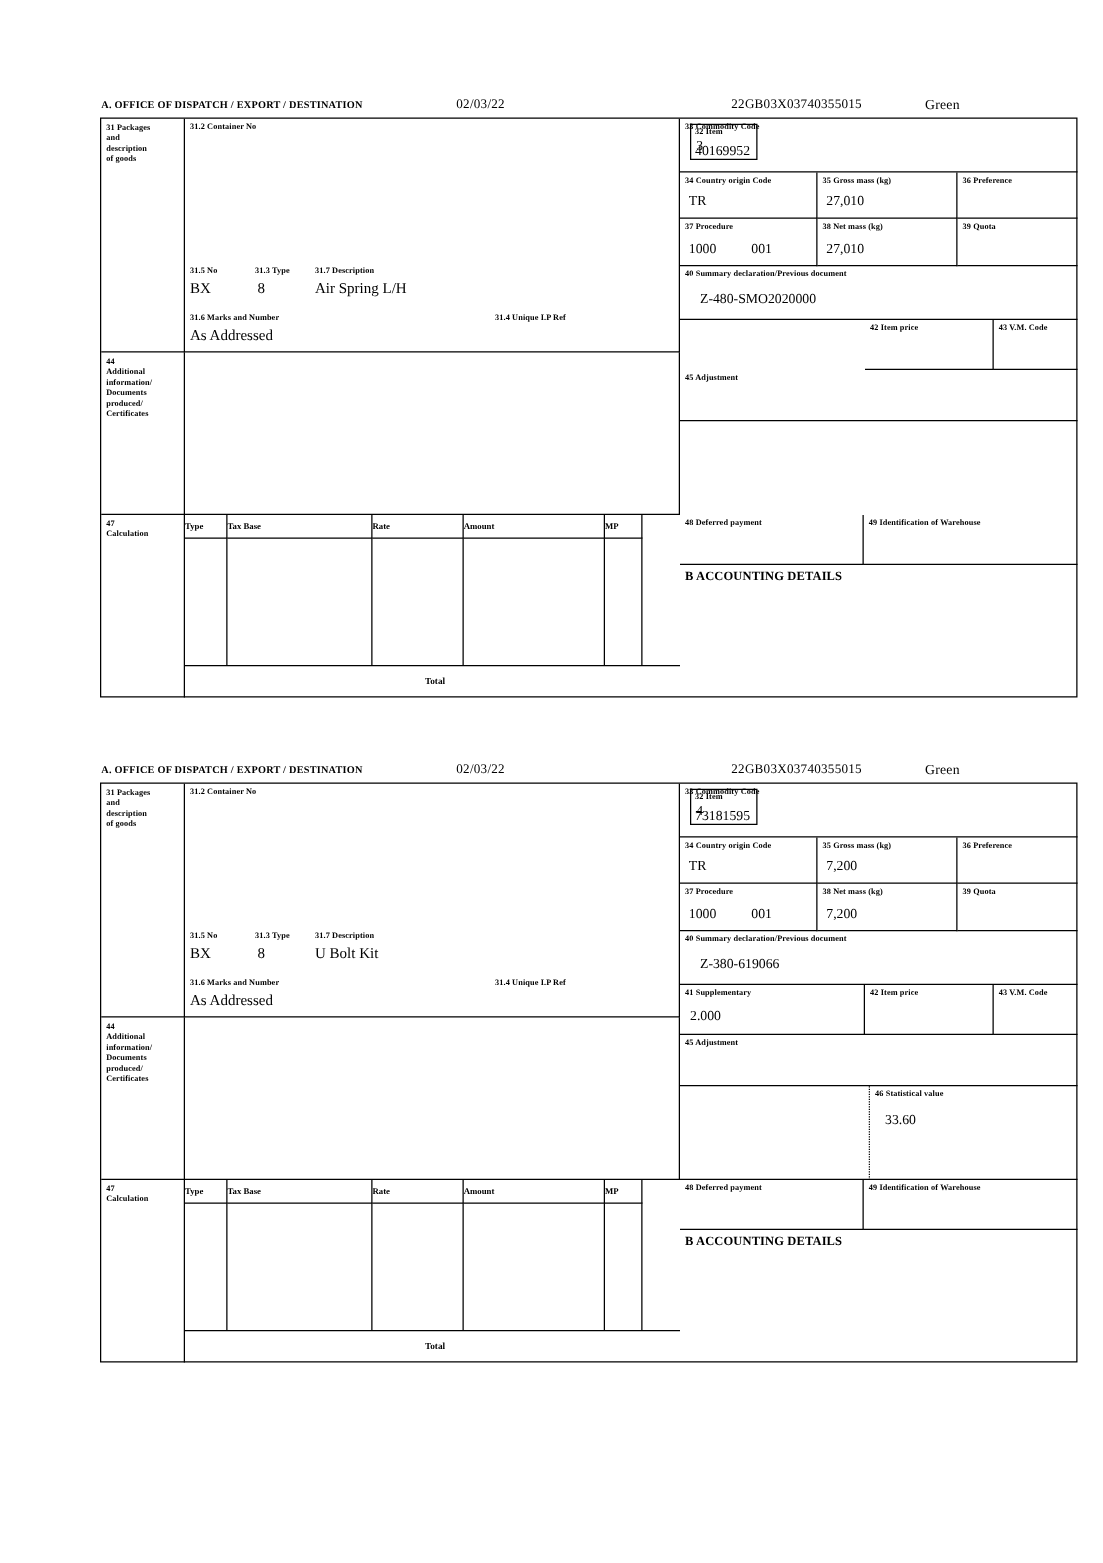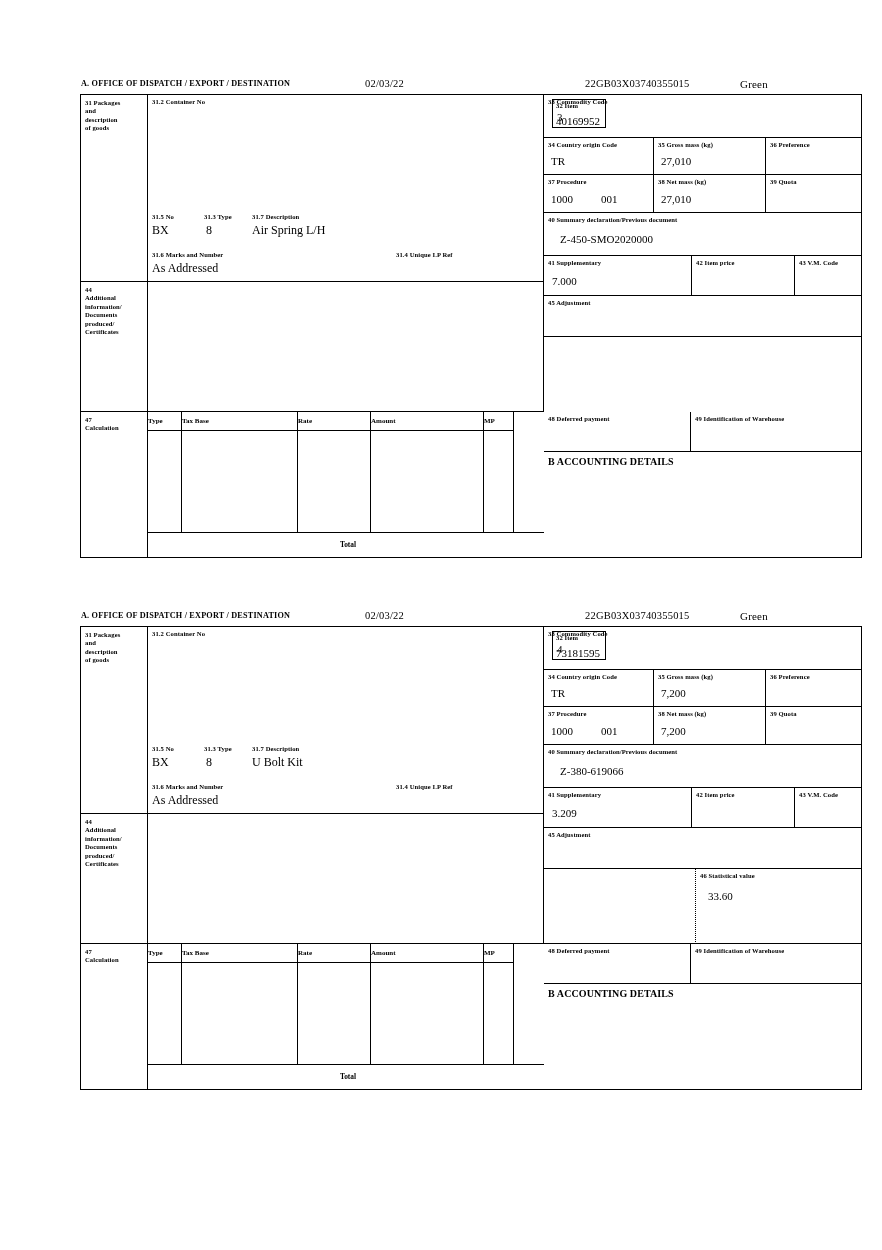--- a/index.html
+++ b/index.html
@@ -310,27 +310,23 @@
         <div class="lbl">38 Net mass (kg)</div>
         <div class="val v38">27,010</div>
       </div>
       <div class="cell b39 bb">
         <div class="lbl">39 Quota</div>
         <div class="val v38"></div>
       </div>
 
       <div class="cell b40 bb">
         <div class="lbl">40 Summary declaration/Previous document</div>
-        <div class="val v40">Z-450-SMO2020000</div>
-      </div>
-
-      <div class="cell b41 br bb">
-        <div class="lbl">41 Supplementary</div>
-        <div class="val v41">7.000</div>
-      </div>
+        <div class="val v40">Z-480-SMO2020000</div>
+      </div>
+
       <div class="cell b42 br bb">
         <div class="lbl">42 Item price</div>
         <div class="val v41"></div>
       </div>
       <div class="cell b43 bb">
         <div class="lbl">43 V.M. Code</div>
         <div class="val v41"></div>
       </div>
 
       <div class="cell b45 bb">
@@ -453,21 +449,21 @@
         <div class="val v38"></div>
       </div>
 
       <div class="cell b40 bb">
         <div class="lbl">40 Summary declaration/Previous document</div>
         <div class="val v40">Z-380-619066</div>
       </div>
 
       <div class="cell b41 br bb">
         <div class="lbl">41 Supplementary</div>
-        <div class="val v41">3.209</div>
+        <div class="val v41">2.000</div>
       </div>
       <div class="cell b42 br bb">
         <div class="lbl">42 Item price</div>
         <div class="val v41"></div>
       </div>
       <div class="cell b43 bb">
         <div class="lbl">43 V.M. Code</div>
         <div class="val v41"></div>
       </div>
 

